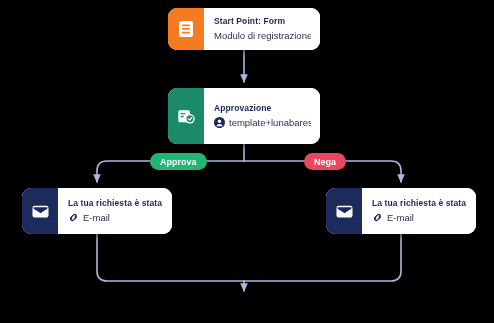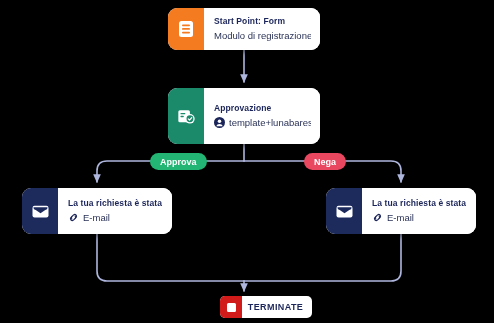--- a/index.html
+++ b/index.html
@@ -287,20 +287,14 @@
           <svg class="icon-svg" width="11" height="11" viewBox="0 0 12 12" aria-hidden="true">
             <path d="M4.3 7.7 a2 2 0 0 1 0 -2.8 l1.8 -1.8 a2 2 0 0 1 2.8 2.8 l-0.8 0.8" fill="none" stroke="#1b2559" stroke-width="1.2" stroke-linecap="round"></path>
             <path d="M7.7 4.3 a2 2 0 0 1 0 2.8 l-1.8 1.8 a2 2 0 0 1 -2.8 -2.8 l0.8 -0.8" fill="none" stroke="#1b2559" stroke-width="1.2" stroke-linecap="round"></path>
           </svg>
         </span>
         <span class="node-sub-text">E-mail</span>
       </div>
     </div>
   </div>
 
-  <div class="node" id="node-terminate">
-    <div class="term-icon">
-      <div class="term-sq"></div>
-    </div>
-    <div class="term-label">TERMINATE</div>
-  </div>
 
 </div>
 
 </body></html>

